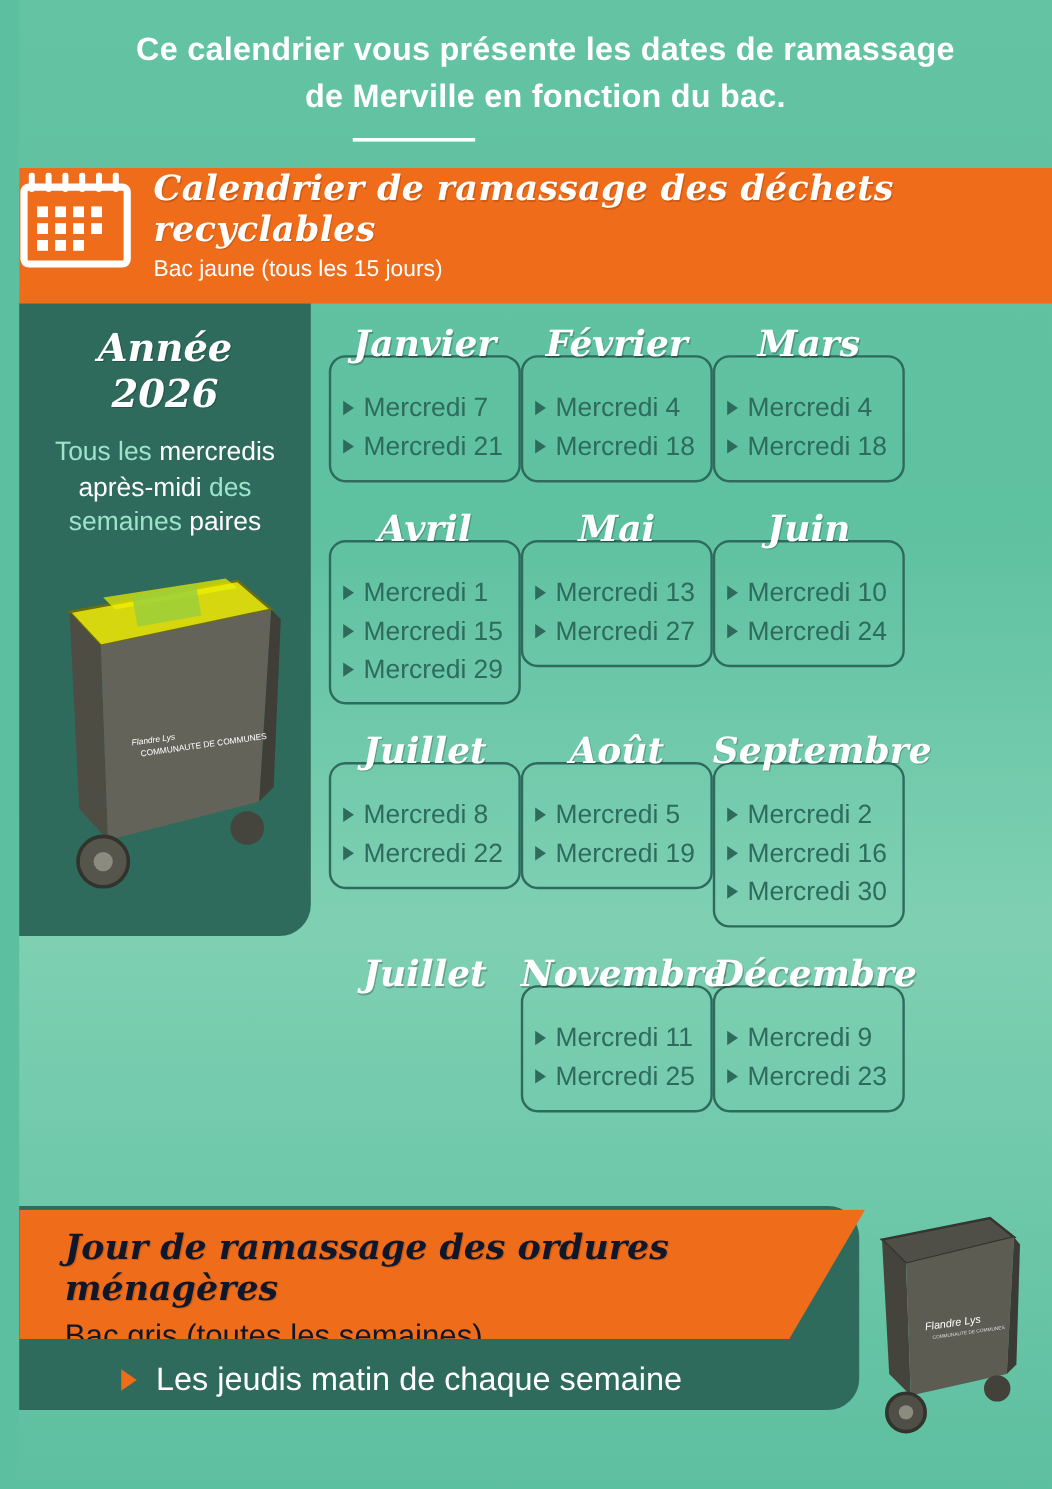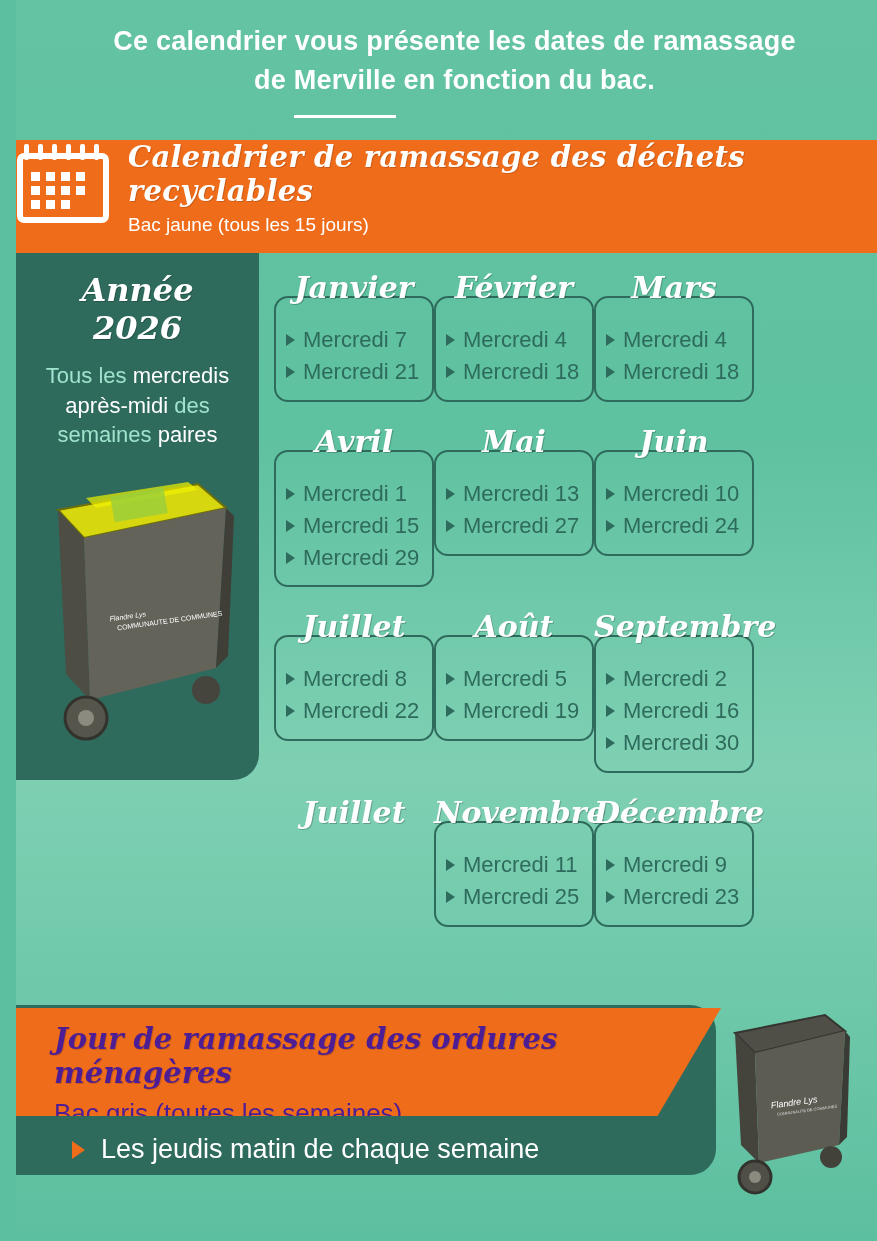--- a/index.html
+++ b/index.html
@@ -156,37 +156,37 @@
     background: #2e6b5c;
     border-radius: 0 26px 26px 0;
   }
   .bottom-orange {
     position: absolute;
     left: 0; top: 1008px;
     width: 705px; height: 108px;
     background: #ef6c1a;
     clip-path: polygon(0 0, 100% 0, 91% 100%, 0 100%);
     padding: 14px 0 0 38px;
-    color: #4c1d95;
+    color: #0f172a;
   }
   .bottom-title {
     font-family: "DejaVu Serif", serif;
     font-style: italic;
     font-weight: bold;
     font-size: 29px;
     text-shadow: 1px 1px 0 rgba(0,0,0,.15);
   }
   .bottom-sub {
     font-size: 26px;
     margin-top: 8px;
     font-weight: 300;
   }
   .bottom-note {
     position: absolute;
-    left: 56px; top: 1134px;
+    left: 85px; top: 1134px;
     display: flex;
     align-items: center;
     color: #ffffff;
     font-size: 27px;
   }
   .bottom-note .tri-o {
     width: 0; height: 0;
     border-left: 13px solid #ef6c1a;
     border-top: 9px solid transparent;
     border-bottom: 9px solid transparent;

